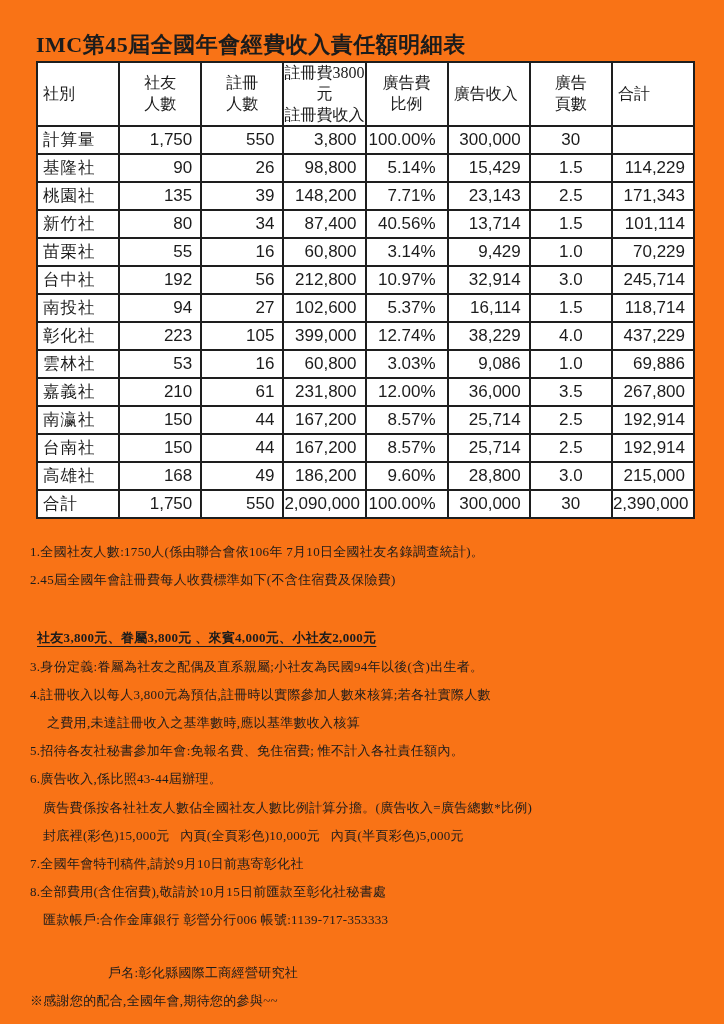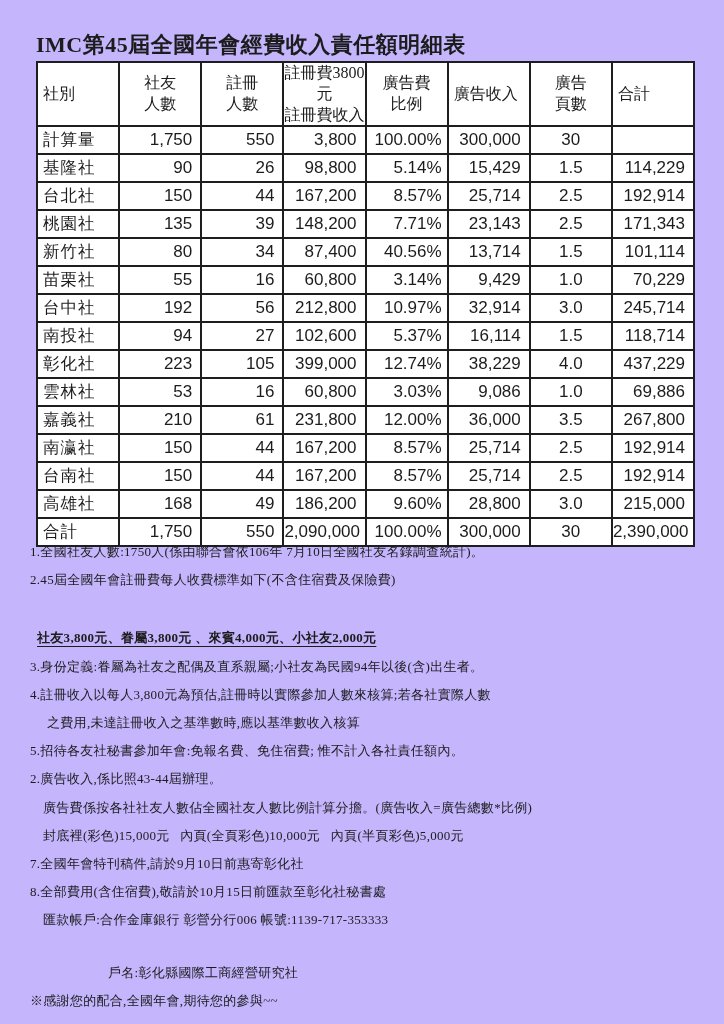--- a/index.html
+++ b/index.html
@@ -1,21 +1,21 @@
 <!DOCTYPE html>
 <html><head>
 <meta charset="utf-8">
 <style>
   html,body { margin:0; padding:0; }
   body {
     width:724px; height:1024px; background:#ffffff;
     font-family:"Liberation Serif", serif; color:#1c1c1c;
     position:relative; overflow:hidden;
   }
-  .page { position:absolute; inset:0; background:#c4b5fd; }
+  .page { position:absolute; inset:0; background:#f97316; }
 
   .doc-title {
     position:absolute; left:36px; top:30px;
     font-size:22px; font-weight:bold; letter-spacing:0.5px;
     white-space:nowrap;
   }
 
   table.fee-table {
     position:absolute; left:36px; top:61px;
     width:659px; table-layout:fixed; border-collapse:collapse;
@@ -35,21 +35,21 @@
   .fee-table tbody td {
     height:26px; font-size:17px; line-height:26px;
     font-family:"Liberation Sans", sans-serif;
     text-align:right; padding-right:8px; white-space:nowrap;
   }
   .fee-table tbody td.col0 {
     font-family:"Liberation Serif", serif;
     text-align:left; padding-left:5px; padding-right:0;
     font-size:16.5px; letter-spacing:1px;
   }
-  .fee-table tbody td.col4 { padding-right:5px; }
+  .fee-table tbody td.col4 { padding-right:11px; }
   .fee-table tbody td.col6 { text-align:center; padding-right:0; }
 
   .notes {
     position:absolute; left:30px; top:538px; width:690px;
   }
   .note-line {
     font-size:13px; line-height:28.2px; white-space:pre;
     letter-spacing:0.3px;
   }
   .note-line.ind1 { padding-left:7px; }
@@ -98,30 +98,20 @@
           <td class="col0">基隆社</td>
           <td class="col1">90</td>
           <td class="col2">26</td>
           <td class="col3">98,800</td>
           <td class="col4">5.14%</td>
           <td class="col5">15,429</td>
           <td class="col6">1.5</td>
           <td class="col7">114,229</td>
         </tr>
         <tr>
-          <td class="col0">台北社</td>
-          <td class="col1">150</td>
-          <td class="col2">44</td>
-          <td class="col3">167,200</td>
-          <td class="col4">8.57%</td>
-          <td class="col5">25,714</td>
-          <td class="col6">2.5</td>
-          <td class="col7">192,914</td>
-        </tr>
-        <tr>
           <td class="col0">桃園社</td>
           <td class="col1">135</td>
           <td class="col2">39</td>
           <td class="col3">148,200</td>
           <td class="col4">7.71%</td>
           <td class="col5">23,143</td>
           <td class="col6">2.5</td>
           <td class="col7">171,343</td>
         </tr>
         <tr>
@@ -238,21 +228,21 @@
   </table>
 
   <div class="notes" id="notes">
       <div class="note-line ind0">1.全國社友人數:1750人(係由聯合會依106年 7月10日全國社友名錄調查統計)。</div>
       <div class="note-line ind0">2.45屆全國年會註冊費每人收費標準如下(不含住宿費及保險費)</div>
       <div class="note-line ind1 bold underline">社友3,800元、眷屬3,800元 、來賓4,000元、小社友2,000元</div>
       <div class="note-line ind0">3.身份定義:眷屬為社友之配偶及直系親屬;小社友為民國94年以後(含)出生者。</div>
       <div class="note-line ind0">4.註冊收入以每人3,800元為預估,註冊時以實際參加人數來核算;若各社實際人數</div>
       <div class="note-line ind3">之費用,未達註冊收入之基準數時,應以基準數收入核算</div>
       <div class="note-line ind0">5.招待各友社秘書參加年會:免報名費、免住宿費; 惟不計入各社責任額內。</div>
-      <div class="note-line ind0">2.廣告收入,係比照43-44屆辦理。</div>
+      <div class="note-line ind0">6.廣告收入,係比照43-44屆辦理。</div>
       <div class="note-line ind2">廣告費係按各社社友人數佔全國社友人數比例計算分擔。(廣告收入=廣告總數*比例)</div>
       <div class="note-line ind2">封底裡(彩色)15,000元   內頁(全頁彩色)10,000元   內頁(半頁彩色)5,000元</div>
       <div class="note-line ind0">7.全國年會特刊稿件,請於9月10日前惠寄彰化社</div>
       <div class="note-line ind0">8.全部費用(含住宿費),敬請於10月15日前匯款至彰化社秘書處</div>
       <div class="note-line ind2">匯款帳戶:合作金庫銀行 彰營分行006 帳號:1139-717-353333</div>
       <div class="note-line ind4">戶名:彰化縣國際工商經營研究社</div>
       <div class="note-line ind0">※感謝您的配合,全國年會,期待您的參與~~</div>
     </div>
 </div>
 

